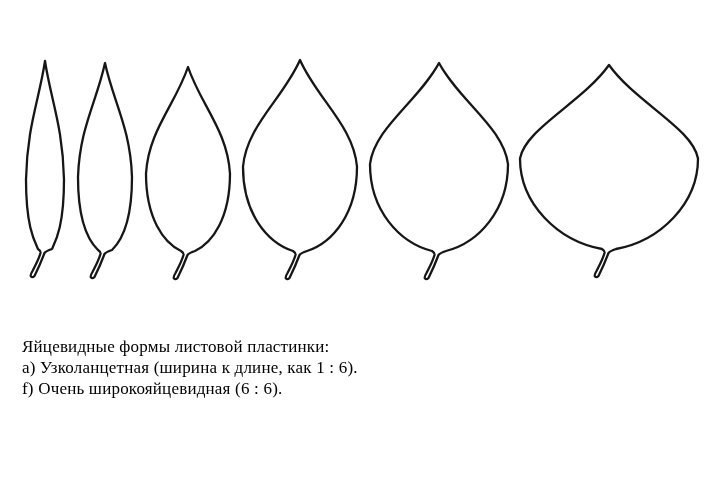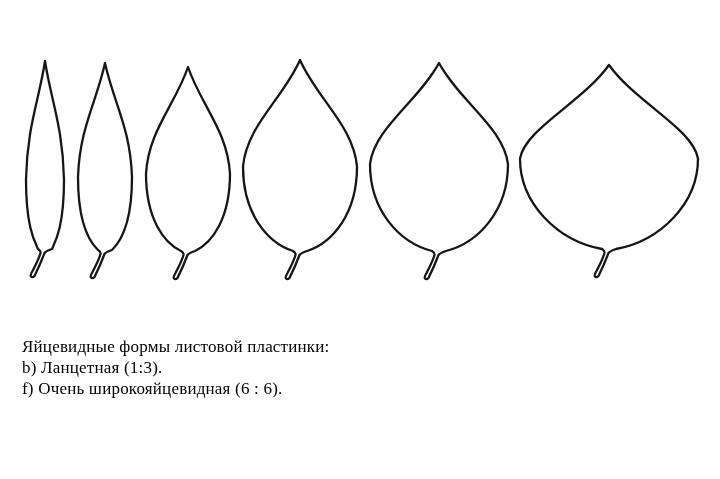--- a/index.html
+++ b/index.html
@@ -47,17 +47,17 @@
       <path d="M 45 29 C 39.3 67.2 27.14 93.94 26 147.42000000000002 C 26 193.26 33.980000000000004 208.54 38 217 Q 41 219 40.5 221 C 38.5 228 35 234 32.5 239 q -2.5 4 -1.5 5.5 q 1.5 1.5 3.5 -0.5 C 38 237 41.5 229 44.5 221 Q 46 219 52 217 C 56.019999999999996 208.54 64 193.26 64 147.42000000000002 C 62.86 93.94 50.7 67.2 45 29 Z" fill="#ffffff" stroke="#161616" stroke-width="2.3" stroke-linejoin="round" stroke-linecap="round"></path>
       <path d="M 105 31 C 96.9 69 79.62 95.60000000000001 78 145 C 78 190.6 89.34 209.6 98 218 Q 101 220 100.5 222 C 98.5 229 95 235 92.5 240 q -2.5 4 -1.5 5.5 q 1.5 1.5 3.5 -0.5 C 98 238 101.5 230 104.5 222 Q 106 220 112 218 C 120.66 209.6 132 190.6 132 145 C 130.38 95.60000000000001 113.1 69 105 31 Z" fill="#ffffff" stroke="#161616" stroke-width="2.3" stroke-linejoin="round" stroke-linecap="round"></path>
       <path d="M 188 35 C 175.4 72.4 148.52 98.58000000000001 146 141.58999999999997 C 146 186.47 163.64 210.78 181 219 Q 184 221 183.5 223 C 181.5 230 178 236 175.5 241 q -2.5 4 -1.5 5.5 q 1.5 1.5 3.5 -0.5 C 181 239 184.5 231 187.5 223 Q 189 221 195 219 C 212.36 210.78 230 186.47 230 141.58999999999997 C 227.48 98.58000000000001 200.6 72.4 188 35 Z" fill="#ffffff" stroke="#161616" stroke-width="2.3" stroke-linejoin="round" stroke-linecap="round"></path>
       <path d="M 300 28 C 282.9 66.80000000000001 246.42000000000002 93.96000000000001 243 134.7 C 243 181.26000000000002 266.94 210.35999999999999 293 219 Q 296 221 295.5 223 C 293.5 230 290 236 287.5 241 q -2.5 4 -1.5 5.5 q 1.5 1.5 3.5 -0.5 C 293 239 296.5 231 299.5 223 Q 301 221 307 219 C 333.06 210.35999999999999 357 181.26000000000002 357 134.7 C 353.58 93.96000000000001 317.1 66.80000000000001 300 28 Z" fill="#ffffff" stroke="#161616" stroke-width="2.3" stroke-linejoin="round" stroke-linecap="round"></path>
       <path d="M 439 31 C 418.3 69.2 374.14 95.94 370 132.23000000000002 C 370 178.07 398.98 210.54 432 219 Q 435 221 434.5 223 C 432.5 230 429 236 426.5 241 q -2.5 4 -1.5 5.5 q 1.5 1.5 3.5 -0.5 C 432 239 435.5 231 438.5 223 Q 440 221 446 219 C 479.02 210.54 508 178.07 508 132.23000000000002 C 503.86 95.94 459.7 69.2 439 31 Z" fill="#ffffff" stroke="#161616" stroke-width="2.3" stroke-linejoin="round" stroke-linecap="round"></path>
       <path d="M 609 33 C 582.3 70.4 525.34 96.58000000000001 520 126.5 C 520 171.38 557.38 208.78 602 217 Q 605 219 604.5 221 C 602.5 228 599 234 596.5 239 q -2.5 4 -1.5 5.5 q 1.5 1.5 3.5 -0.5 C 602 237 605.5 229 608.5 221 Q 610 219 616 217 C 660.62 208.78 698 171.38 698 126.5 C 692.66 96.58000000000001 635.7 70.4 609 33 Z" fill="#ffffff" stroke="#161616" stroke-width="2.3" stroke-linejoin="round" stroke-linecap="round"></path>
     </svg>
 
   <div class="caption">
     <div>Яйцевидные формы листовой пластинки:</div>
-    <div>b) Ланцетная (1:3).</div>
+    <div>a) Узколанцетная (ширина к длине, как 1 : 6).</div>
     <div>f) Очень широкояйцевидная (6 : 6).</div>
   </div>
 
 </div>
 
 </body></html>

